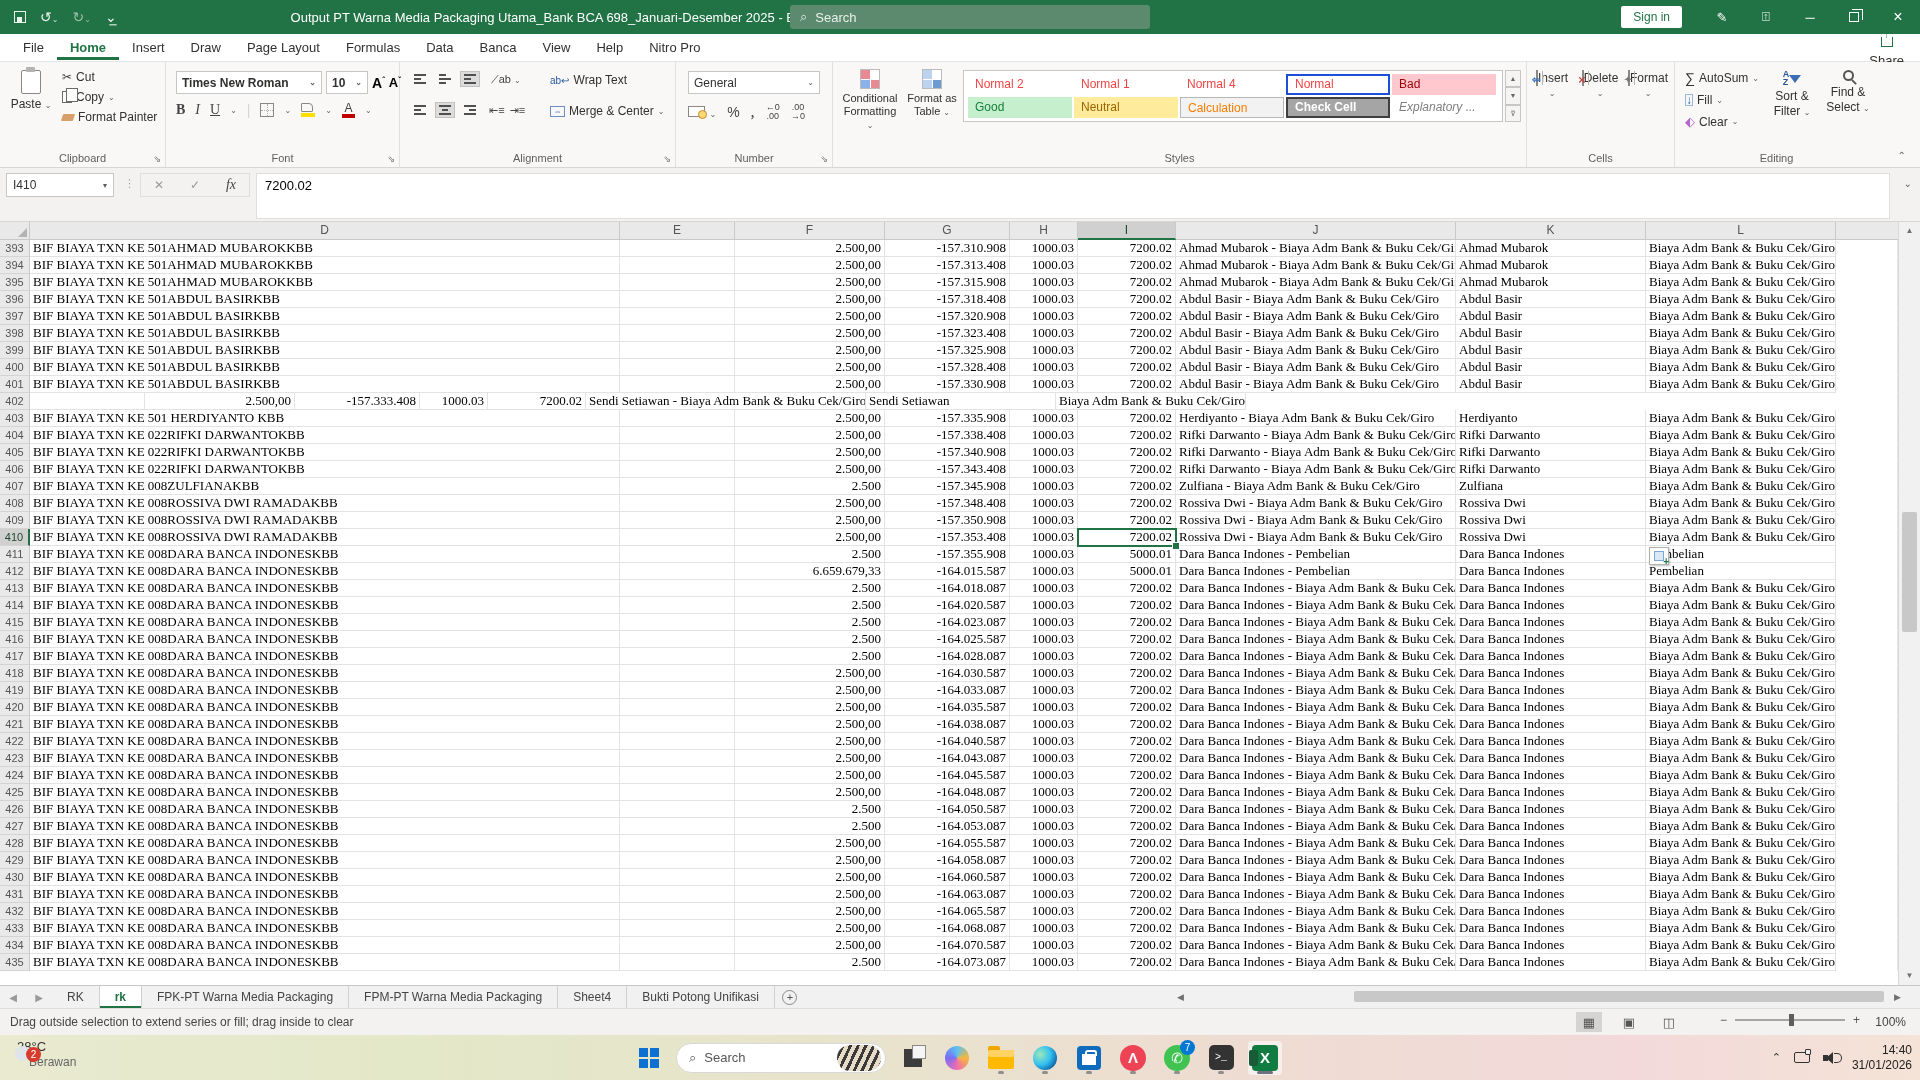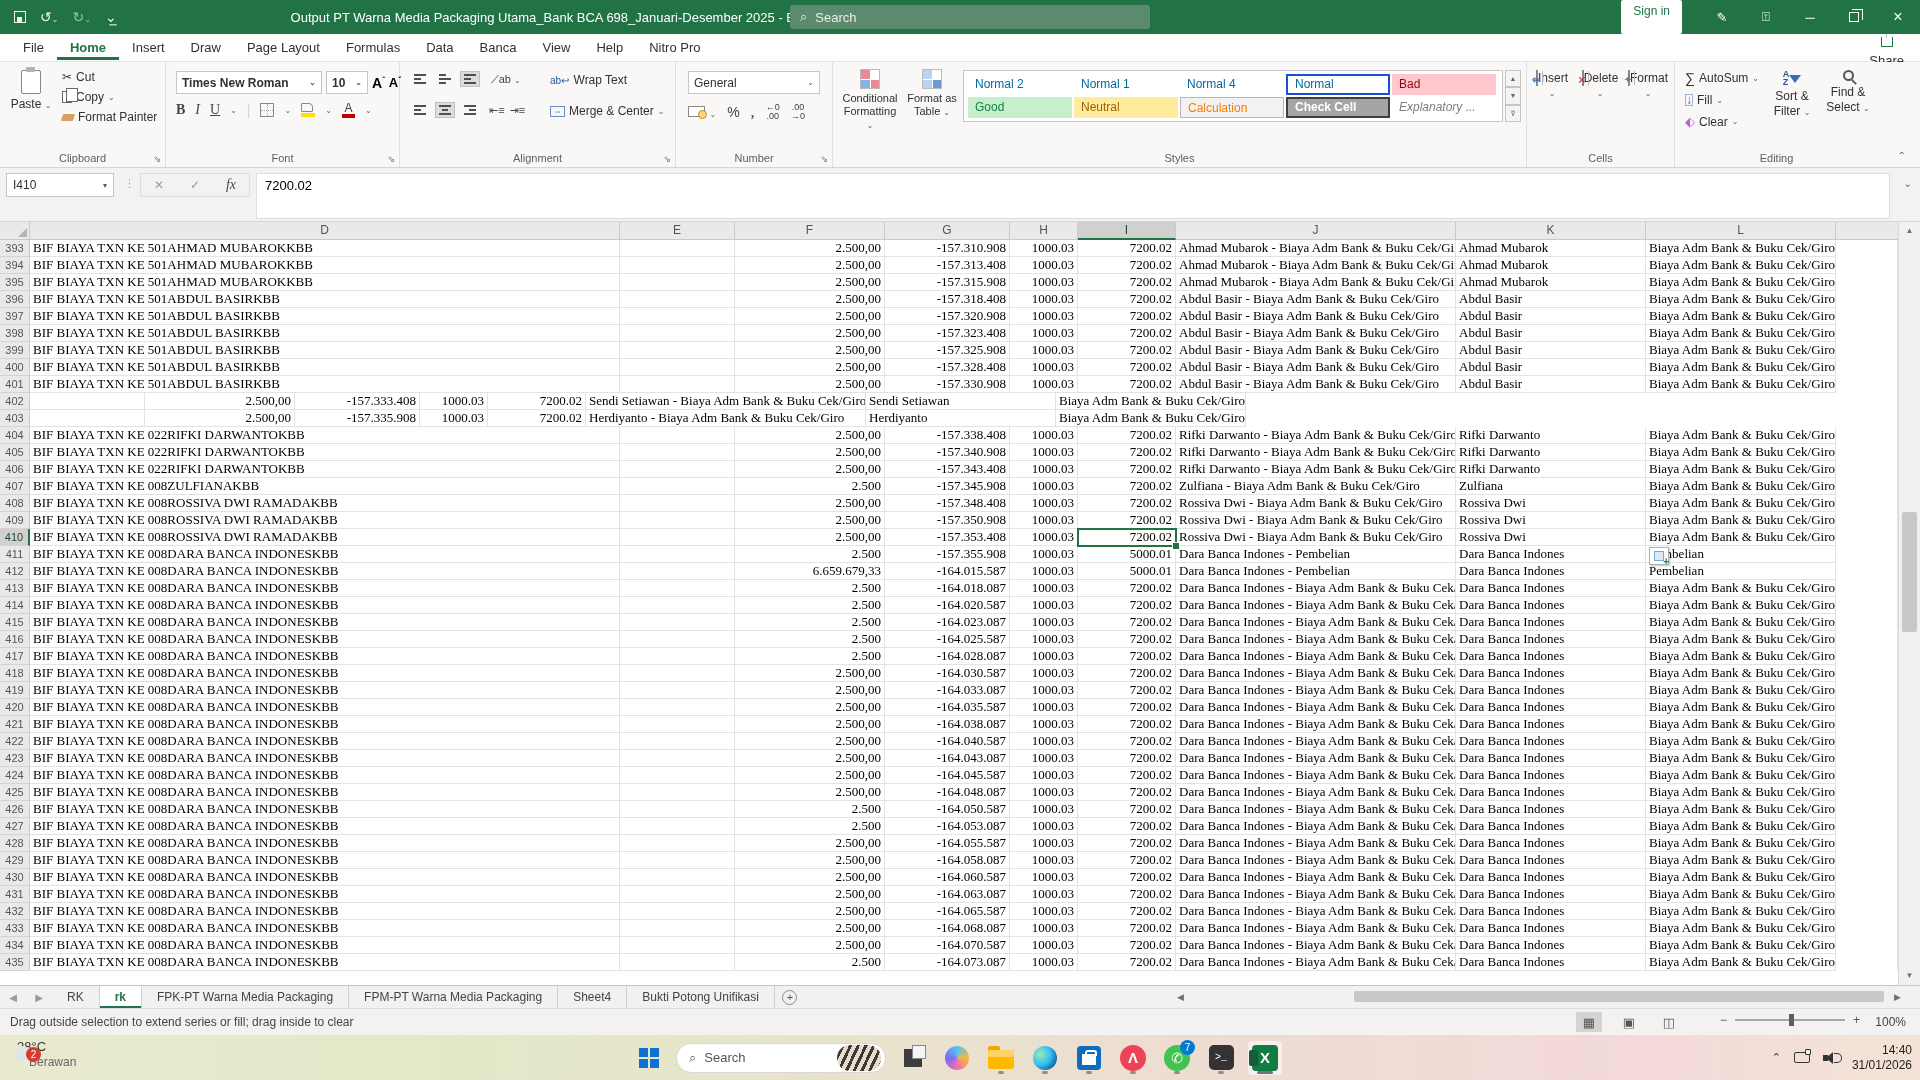--- a/index.html
+++ b/index.html
@@ -9,21 +9,21 @@
 
   
   .titlebar{position:absolute;left:0;top:0;width:1920px;height:34px;background:#217346;display:flex;align-items:center;color:#fff;}
   .qat{display:flex;align-items:center;gap:14px;padding:0 14px;}
   .qat .qi{font-size:14px;color:#eaf3ec;cursor:pointer;}
   .qat .dim{color:#9dbfa9;}
   .saveicon{width:12px;height:12px;border:1.5px solid #eaf3ec;position:relative;}
   .saveicon::after{content:"";position:absolute;left:2px;bottom:0;width:5px;height:5px;background:#eaf3ec;}
   .tbtitle{font-size:13px;color:#fff;white-space:nowrap;margin-left:160px;}
   .tbsearch{position:absolute;left:790px;top:5px;width:360px;height:24px;background:#5c8a6e;border-radius:3px;display:flex;align-items:center;padding:0 10px;gap:8px;color:#e8f1ea;font-size:13px;}
-  .tbright{position:absolute;right:0;top:0;height:34px;display:flex;padding-left:19px;}
+  .tbright{position:absolute;right:0;top:0;height:34px;display:flex;align-items:center;padding-left:19px;}
   .signin{background:#fff;color:#217346;font-size:12px;padding:4px 12px;border-radius:2px;margin-right:18px;cursor:pointer;}
   .winbtn{width:44px;height:34px;display:flex;align-items:center;justify-content:center;color:#fff;font-size:13px;cursor:pointer;}
   .restorebox{width:10px;height:10px;border:1px solid #fff;position:relative;}
   .restorebox::after{content:"";position:absolute;left:2px;top:-4px;width:10px;height:10px;border:1px solid #fff;border-left:none;border-bottom:none;}
 
   
   .menubar{position:absolute;left:0;top:34px;width:1920px;height:28px;background:#fff;border-bottom:1px solid #e5e5e5;display:flex;align-items:center;padding-left:10px;font-size:13px;color:#323130;}
   .mtab{padding:5px 13px;cursor:pointer;white-space:nowrap;}
   .mtab.active{color:#217346;font-weight:bold;box-shadow:inset 0 -3px 0 #217346;}
   .sharebox{position:absolute;right:16px;top:3px;display:flex;align-items:center;gap:6px;color:#323130;cursor:pointer;flex-direction:column;}
@@ -70,21 +70,21 @@
   .numsel{position:absolute;left:12px;top:9px;width:132px;}
   .numicons{position:absolute;left:12px;top:40px;display:flex;align-items:center;gap:11px;color:#444;}
   .noteico{width:17px;height:11px;border:1px solid #8a8886;position:relative;display:inline-block;background:#fff;}
   .noteico::after{content:"";position:absolute;right:-3px;bottom:-3px;width:7px;height:7px;border:1px solid #c28a2d;border-radius:50%;background:#ffd773;}
   .miniud{font-size:9px;line-height:9px;display:inline-block;text-align:center;color:#444;}
   
   .cfbtn{position:absolute;top:7px;text-align:center;font-size:11px;color:#323130;line-height:13px;cursor:pointer;}
   .cfico{width:20px;height:20px;margin:0 auto 3px;display:grid;grid-template-columns:1fr 1fr;grid-template-rows:1fr 1fr;gap:1px;border:1px solid #bbb;background:#fff;}
   .cfico i{display:block;}
   .gal{position:absolute;left:130px;top:8px;width:540px;height:52px;background:#fff;border:1px solid #c8c6c4;padding:2px 3px;display:flex;flex-wrap:wrap;align-content:space-between;}
-  .chip{width:104px;height:21px;font-size:12px;line-height:20px;padding-left:7px;margin:1px 1px;white-space:nowrap;overflow:hidden;cursor:pointer;color:#0369a1;}
+  .chip{width:104px;height:21px;font-size:12px;line-height:20px;padding-left:7px;margin:1px 1px;white-space:nowrap;overflow:hidden;cursor:pointer;color:#ef4444;}
   .chip-normal{border:2px solid #1d4ed8;line-height:16px;}
   .chip-bad{background:#ffc7ce;color:#9c0006;}
   .chip-good{background:#c6efce;color:#15803d;}
   .chip-neutral{background:#ffeb9c;color:#9c6500;}
   .chip-calc{background:#f2f2f2;color:#fa7d00;border:1px solid #b7b7b7;}
   .chip-check{background:#a5a5a5;color:#fff;border:2px solid #3f3f3f;line-height:16px;font-weight:bold;}
   .chip-expl{color:#7f7f7f;font-style:italic;}
   .galscroll{position:absolute;left:672px;top:8px;width:16px;height:52px;display:flex;flex-direction:column;}
   .galscroll div{flex:1;border:1px solid #c8c6c4;background:#f5f4f3;font-size:7px;color:#666;text-align:center;line-height:15px;cursor:pointer;}
   
@@ -618,20 +618,21 @@
       <div class="gc wG num">-157.333.408</div>
       <div class="gc wH num">1000.03</div>
       <div class="gc wI num">7200.02</div>
       <div class="gc wJ left">Sendi Setiawan - Biaya Adm Bank &amp; Buku Cek/Giro</div>
       <div class="gc wK left">Sendi Setiawan</div>
       <div class="gc wL left">Biaya Adm Bank &amp; Buku Cek/Giro</div>
       <div class="gc gfill"></div>
     </div>
     <div class="grow">
       <div class="rh">403</div>
+      <div class="gc wD left">BIF BIAYA TXN KE 501 HERDIYANTO KBB</div>
       <div class="gc wE left"></div>
       <div class="gc wF num">2.500,00</div>
       <div class="gc wG num">-157.335.908</div>
       <div class="gc wH num">1000.03</div>
       <div class="gc wI num">7200.02</div>
       <div class="gc wJ left">Herdiyanto - Biaya Adm Bank &amp; Buku Cek/Giro</div>
       <div class="gc wK left">Herdiyanto</div>
       <div class="gc wL left">Biaya Adm Bank &amp; Buku Cek/Giro</div>
       <div class="gc gfill"></div>
     </div>

